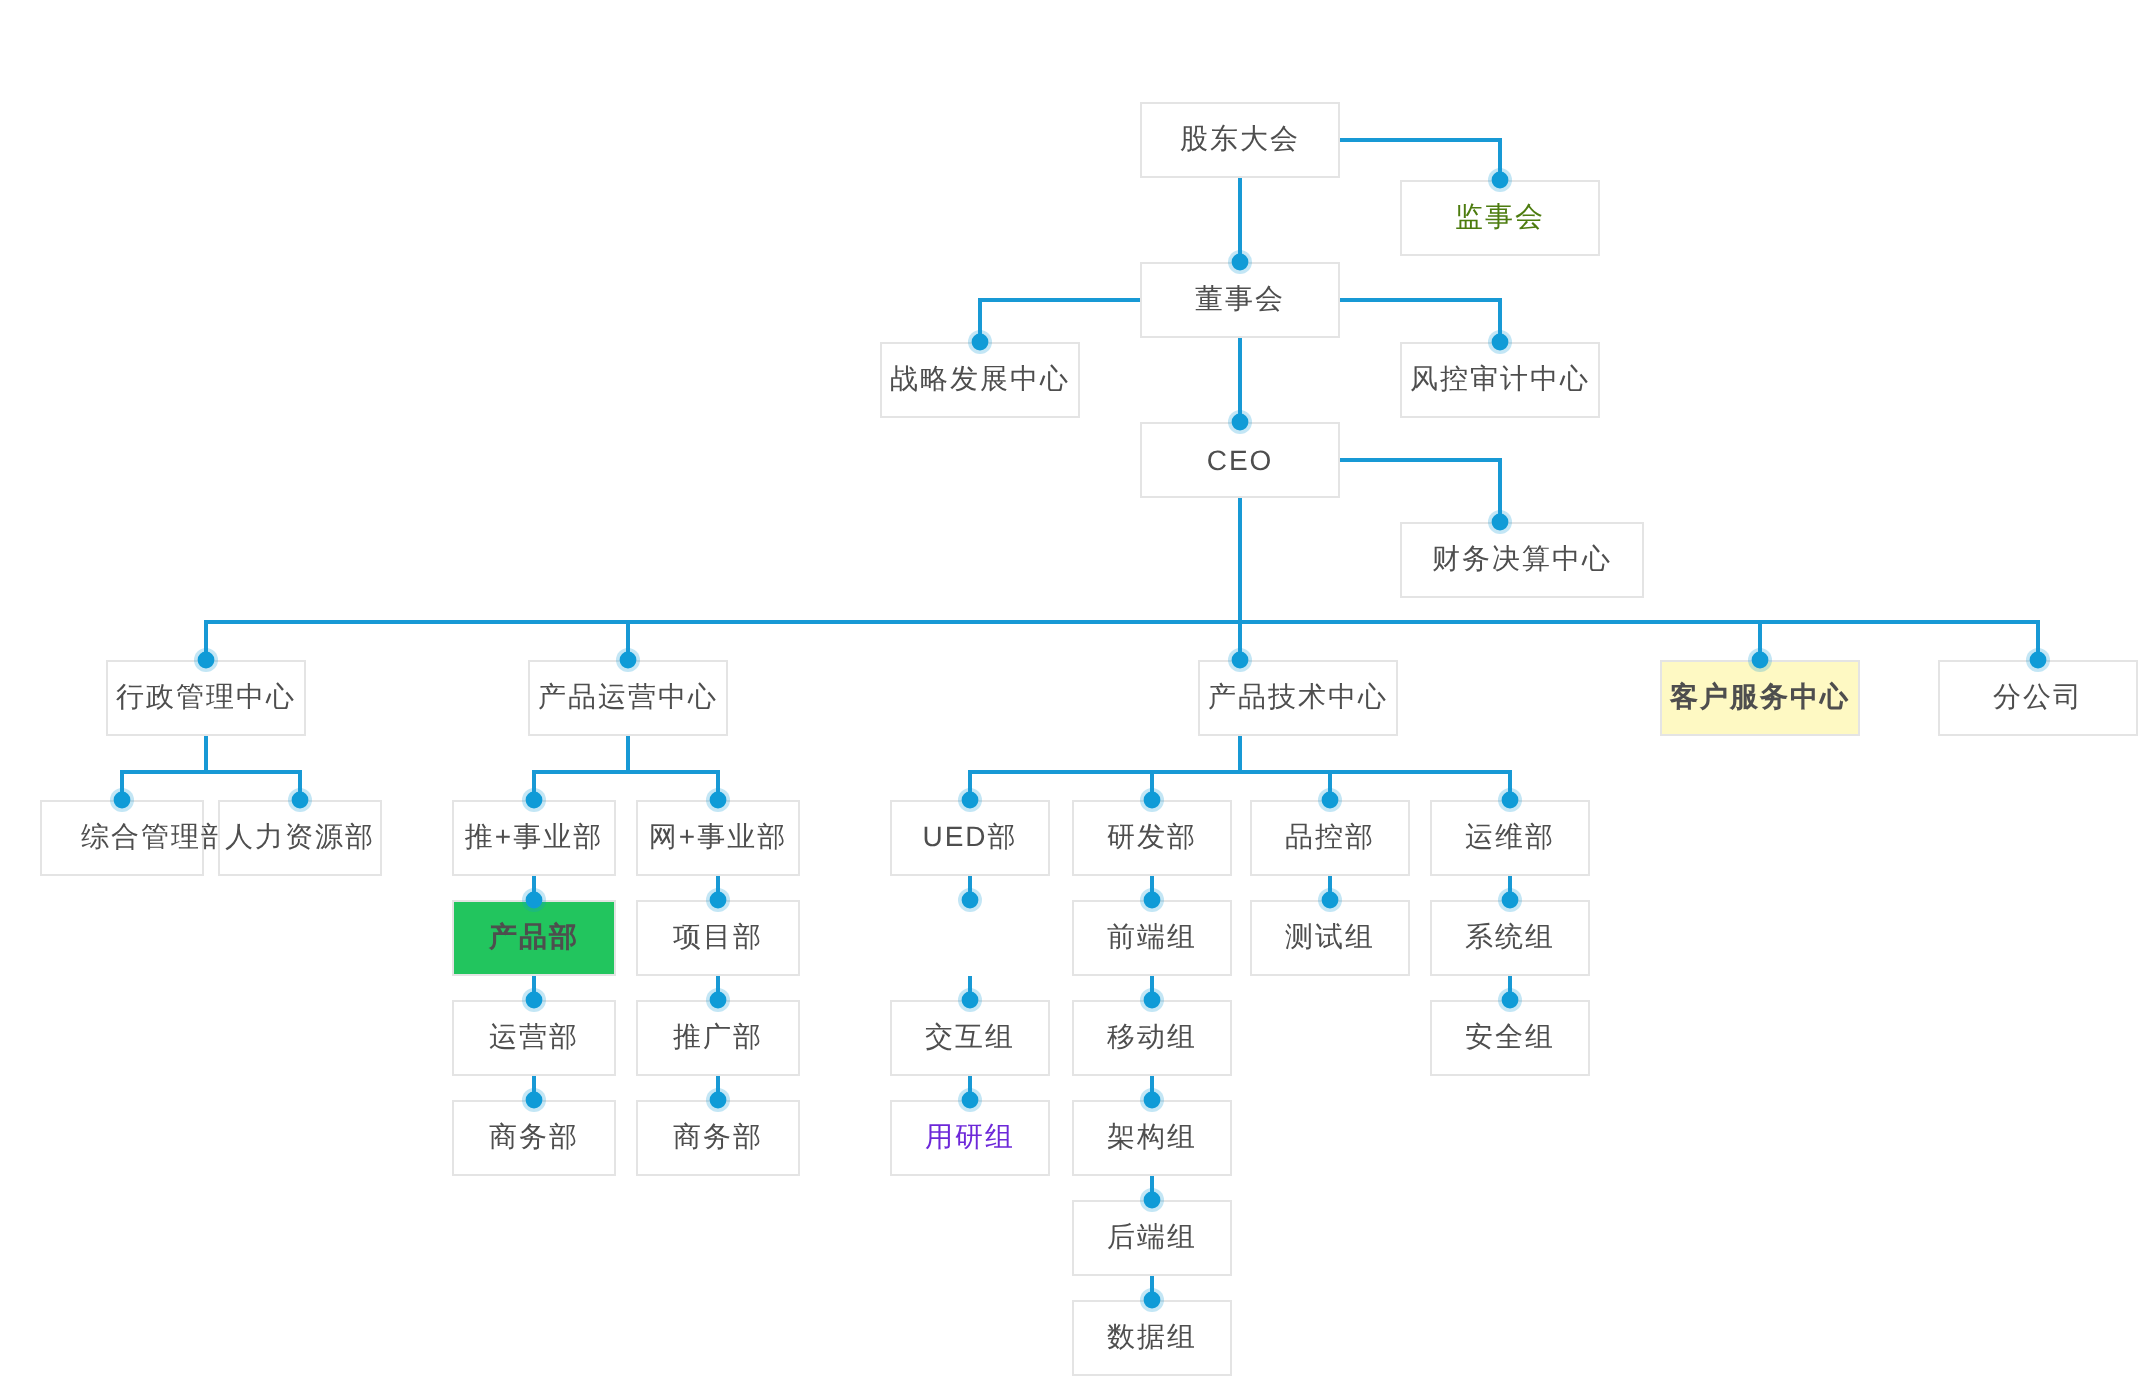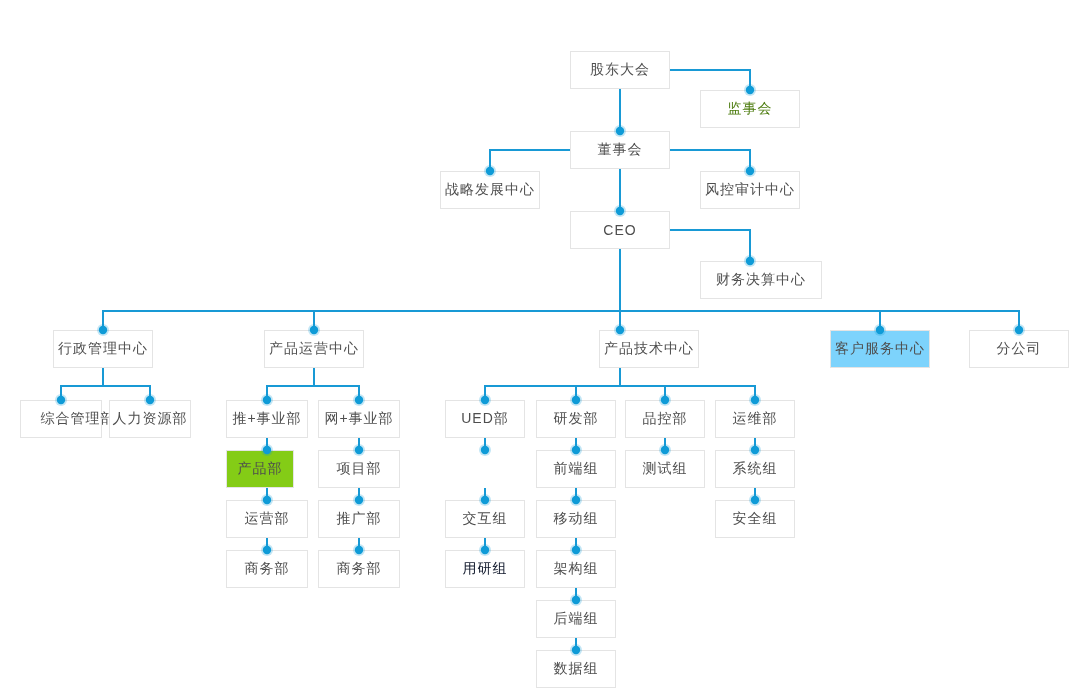--- a/index.html
+++ b/index.html
@@ -50,43 +50,43 @@
       <div class="org-node" style="left: 570px; top: 51px; width: 100px; height: 38px; background: rgb(255, 255, 255); border-color: rgb(228, 228, 228); color: rgb(78, 78, 78);">股东大会</div>
       <div class="org-node" style="left: 700px; top: 90px; width: 100px; height: 38px; background: rgb(255, 255, 255); border-color: rgb(228, 228, 228); color: #4d7c0f;">监事会</div>
       <div class="org-node" style="left: 570px; top: 131px; width: 100px; height: 38px; background: rgb(255, 255, 255); border-color: rgb(228, 228, 228); color: rgb(78, 78, 78);">董事会</div>
       <div class="org-node" style="left: 440px; top: 171px; width: 100px; height: 38px; background: rgb(255, 255, 255); border-color: rgb(228, 228, 228); color: rgb(78, 78, 78);">战略发展中心</div>
       <div class="org-node" style="left: 700px; top: 171px; width: 100px; height: 38px; background: rgb(255, 255, 255); border-color: rgb(228, 228, 228); color: rgb(78, 78, 78);">风控审计中心</div>
       <div class="org-node" style="left: 570px; top: 211px; width: 100px; height: 38px; background: rgb(255, 255, 255); border-color: rgb(228, 228, 228); color: rgb(78, 78, 78);">CEO</div>
       <div class="org-node" style="left: 700px; top: 261px; width: 122px; height: 38px; background: rgb(255, 255, 255); border-color: rgb(228, 228, 228); color: rgb(78, 78, 78);">财务决算中心</div>
       <div class="org-node" style="left: 53px; top: 330px; width: 100px; height: 38px; background: rgb(255, 255, 255); border-color: rgb(228, 228, 228); color: rgb(78, 78, 78);">行政管理中心</div>
       <div class="org-node" style="left: 264px; top: 330px; width: 100px; height: 38px; background: rgb(255, 255, 255); border-color: rgb(228, 228, 228); color: rgb(78, 78, 78);">产品运营中心</div>
       <div class="org-node" style="left: 599px; top: 330px; width: 100px; height: 38px; background: rgb(255, 255, 255); border-color: rgb(228, 228, 228); color: rgb(78, 78, 78);">产品技术中心</div>
-      <div class="org-node" style="left: 830px; top: 330px; width: 100px; height: 38px; background: #7dd3fc; border-color: rgb(228, 228, 228); color: rgb(78, 78, 78);">客户服务中心</div>
+      <div class="org-node" style="left: 830px; top: 330px; width: 100px; height: 38px; background: #fef9c3; border-color: rgb(228, 228, 228); color: rgb(78, 78, 78); font-weight: bold;">客户服务中心</div>
       <div class="org-node" style="left: 969px; top: 330px; width: 100px; height: 38px; background: rgb(255, 255, 255); border-color: rgb(228, 228, 228); color: rgb(78, 78, 78);">分公司</div>
       <div class="org-node" style="left: 20px; top: 400px; width: 82px; height: 38px; background: rgb(255, 255, 255); border-color: rgb(228, 228, 228); color: rgb(78, 78, 78); padding-left: 34px;">综合管理部</div>
       <div class="org-node" style="left: 109px; top: 400px; width: 82px; height: 38px; background: rgb(255, 255, 255); border-color: rgb(228, 228, 228); color: rgb(78, 78, 78);">人力资源部</div>
       <div class="org-node" style="left: 318px; top: 400px; width: 82px; height: 38px; background: rgb(255, 255, 255); border-color: rgb(228, 228, 228); color: rgb(78, 78, 78);">网+事业部</div>
       <div class="org-node" style="left: 226px; top: 400px; width: 82px; height: 38px; background: rgb(255, 255, 255); border-color: rgb(228, 228, 228); color: rgb(78, 78, 78);">推+事业部</div>
-      <div class="org-node" style="left: 226px; top: 450px; width: 68px; height: 38px; background: #84cc16; border-color: rgb(228, 228, 228); color: rgb(78, 78, 78);">产品部</div>
+      <div class="org-node" style="left: 226px; top: 450px; width: 82px; height: 38px; background: #22c55e; border-color: rgb(228, 228, 228); color: rgb(78, 78, 78); font-weight: bold;">产品部</div>
       <div class="org-node" style="left: 318px; top: 450px; width: 82px; height: 38px; background: rgb(255, 255, 255); border-color: rgb(228, 228, 228); color: rgb(78, 78, 78);">项目部</div>
       <div class="org-node" style="left: 226px; top: 500px; width: 82px; height: 38px; background: rgb(255, 255, 255); border-color: rgb(228, 228, 228); color: rgb(78, 78, 78);">运营部</div>
       <div class="org-node" style="left: 318px; top: 500px; width: 82px; height: 38px; background: rgb(255, 255, 255); border-color: rgb(228, 228, 228); color: rgb(78, 78, 78);">推广部</div>
       <div class="org-node" style="left: 226px; top: 550px; width: 82px; height: 38px; background: rgb(255, 255, 255); border-color: rgb(228, 228, 228); color: rgb(78, 78, 78);">商务部</div>
       <div class="org-node" style="left: 318px; top: 550px; width: 82px; height: 38px; background: rgb(255, 255, 255); border-color: rgb(228, 228, 228); color: rgb(78, 78, 78);">商务部</div>
       <div class="org-node" style="left: 445px; top: 400px; width: 80px; height: 38px; background: rgb(255, 255, 255); border-color: rgb(228, 228, 228); color: rgb(78, 78, 78);">UED部</div>
       <div class="org-node" style="left: 625px; top: 400px; width: 80px; height: 38px; background: rgb(255, 255, 255); border-color: rgb(228, 228, 228); color: rgb(78, 78, 78);">品控部</div>
       <div class="org-node" style="left: 536px; top: 400px; width: 80px; height: 38px; background: rgb(255, 255, 255); border-color: rgb(228, 228, 228); color: rgb(78, 78, 78);">研发部</div>
       <div class="org-node" style="left: 715px; top: 400px; width: 80px; height: 38px; background: rgb(255, 255, 255); border-color: rgb(228, 228, 228); color: rgb(78, 78, 78);">运维部</div>
       <div class="org-node" style="left: 536px; top: 450px; width: 80px; height: 38px; background: rgb(255, 255, 255); border-color: rgb(228, 228, 228); color: rgb(78, 78, 78);">前端组</div>
       <div class="org-node" style="left: 625px; top: 450px; width: 80px; height: 38px; background: rgb(255, 255, 255); border-color: rgb(228, 228, 228); color: rgb(78, 78, 78);">测试组</div>
       <div class="org-node" style="left: 715px; top: 450px; width: 80px; height: 38px; background: rgb(255, 255, 255); border-color: rgb(228, 228, 228); color: rgb(78, 78, 78); text-align: center;">系统组</div>
       <div class="org-node" style="left: 445px; top: 500px; width: 80px; height: 38px; background: rgb(255, 255, 255); border-color: rgb(228, 228, 228); color: rgb(78, 78, 78);">交互组</div>
       <div class="org-node" style="left: 715px; top: 500px; width: 80px; height: 38px; background: rgb(255, 255, 255); border-color: rgb(228, 228, 228); color: rgb(78, 78, 78);">安全组</div>
       <div class="org-node" style="left: 536px; top: 500px; width: 80px; height: 38px; background: rgb(255, 255, 255); border-color: rgb(228, 228, 228); color: rgb(78, 78, 78);">移动组</div>
-      <div class="org-node" style="left: 445px; top: 550px; width: 80px; height: 38px; background: rgb(255, 255, 255); border-color: rgb(228, 228, 228); color: #0f172a;">用研组</div>
+      <div class="org-node" style="left: 445px; top: 550px; width: 80px; height: 38px; background: rgb(255, 255, 255); border-color: rgb(228, 228, 228); color: #6d28d9;">用研组</div>
       <div class="org-node" style="left: 536px; top: 550px; width: 80px; height: 38px; background: rgb(255, 255, 255); border-color: rgb(228, 228, 228); color: rgb(78, 78, 78);">架构组</div>
       <div class="org-node" style="left: 536px; top: 600px; width: 80px; height: 38px; background: rgb(255, 255, 255); border-color: rgb(228, 228, 228); color: rgb(78, 78, 78);">后端组</div>
       <div class="org-node" style="left: 536px; top: 650px; width: 80px; height: 38px; background: rgb(255, 255, 255); border-color: rgb(228, 228, 228); color: rgb(78, 78, 78);">数据组</div>
     </div>
   <svg class="org-edges" id="org-edges" width="1070" height="689">
       <polyline points="670,70 750,70 750,90" fill="none" stroke="#1899d5" stroke-width="2"></polyline>
       <polyline points="620,89 620,131" fill="none" stroke="#1899d5" stroke-width="2"></polyline>
       <polyline points="570,150 490,150 490,171" fill="none" stroke="#1899d5" stroke-width="2"></polyline>
       <polyline points="670,150 750,150 750,171" fill="none" stroke="#1899d5" stroke-width="2"></polyline>
       <polyline points="620,169 620,211" fill="none" stroke="#1899d5" stroke-width="2"></polyline>

